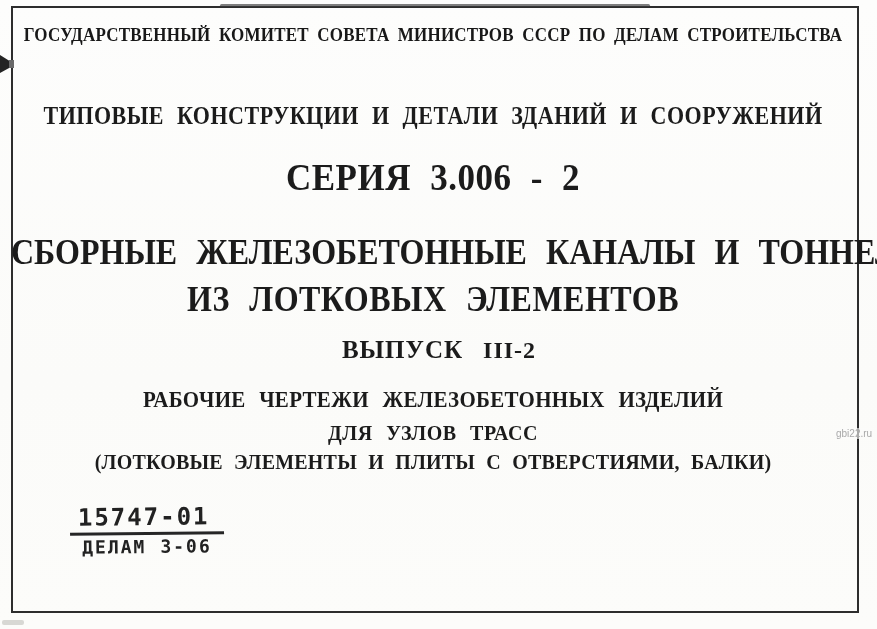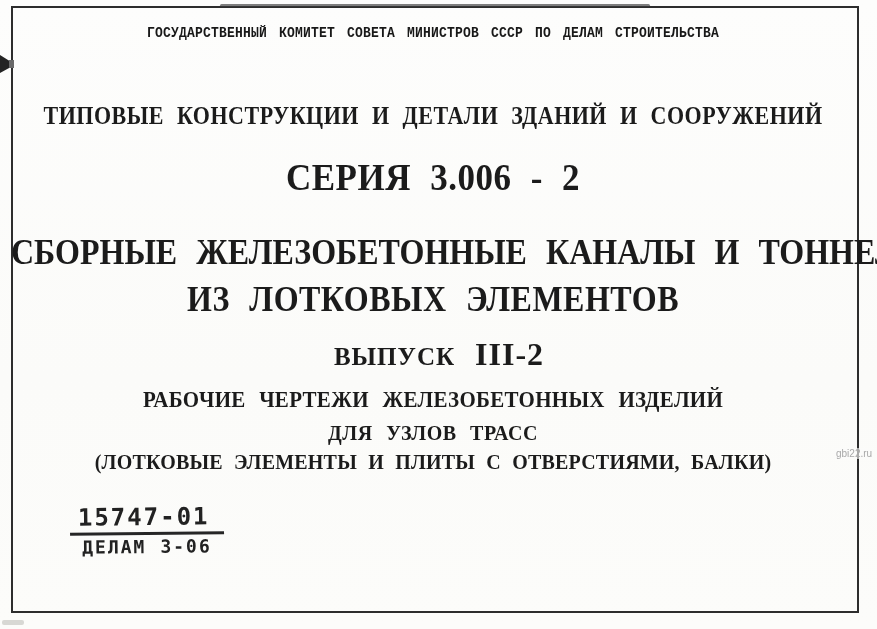--- a/index.html
+++ b/index.html
@@ -63,22 +63,22 @@
   }
   .row {
     position: absolute;
     left: 11px;
     width: 844px;
     text-align: center;
     white-space: nowrap;
     font-weight: 700;
   }
   .org {
-    font-family: Liberation Mono, monospace;
-    font-size: 13px;
+    font-family: Liberation Serif, serif;
+    font-size: 17px;
     letter-spacing: 0.2px;
     word-spacing: 4px;
     color: #181818;
     transform: scaleY(1.06);
   }
   .org1 { top: 26px; }
   .org2 { top: 60px; }
   .caption {
     top: 103px;
     font-size: 22px;
@@ -111,21 +111,21 @@
     top: 336px;
     font-size: 25px;
   }
   .issue-label {
     font-size: 25px;
     letter-spacing: 1px;
     vertical-align: baseline;
     margin-left: 12px;
   }
   .issue-number {
-    font-size: 32px;
+    font-size: 24px;
     letter-spacing: 1px;
     margin-left: 20px;
     vertical-align: baseline;
   }
   .sub1 {
     top: 387px;
     font-size: 21px;
     word-spacing: 8px;
     letter-spacing: 0.3px;
     transform: scaleY(1.1);
@@ -164,21 +164,21 @@
   .stamp-price {
     margin-top: 1px;
     padding-left: 12px;
     font-size: 18px;
     letter-spacing: 2px;
   }
   .stamp-price .sep { display: inline-block; width: 14px; }
   .watermark {
     position: absolute;
     left: 835px;
-    top: 448px;
+    top: 428px;
     font-family: "Liberation Sans", sans-serif;
     font-size: 10px;
     color: #a8a8a8;
     background: rgba(252,252,250,0.6);
     padding: 0 1px;
   }
 </style>
 </head>
 <body>
 

